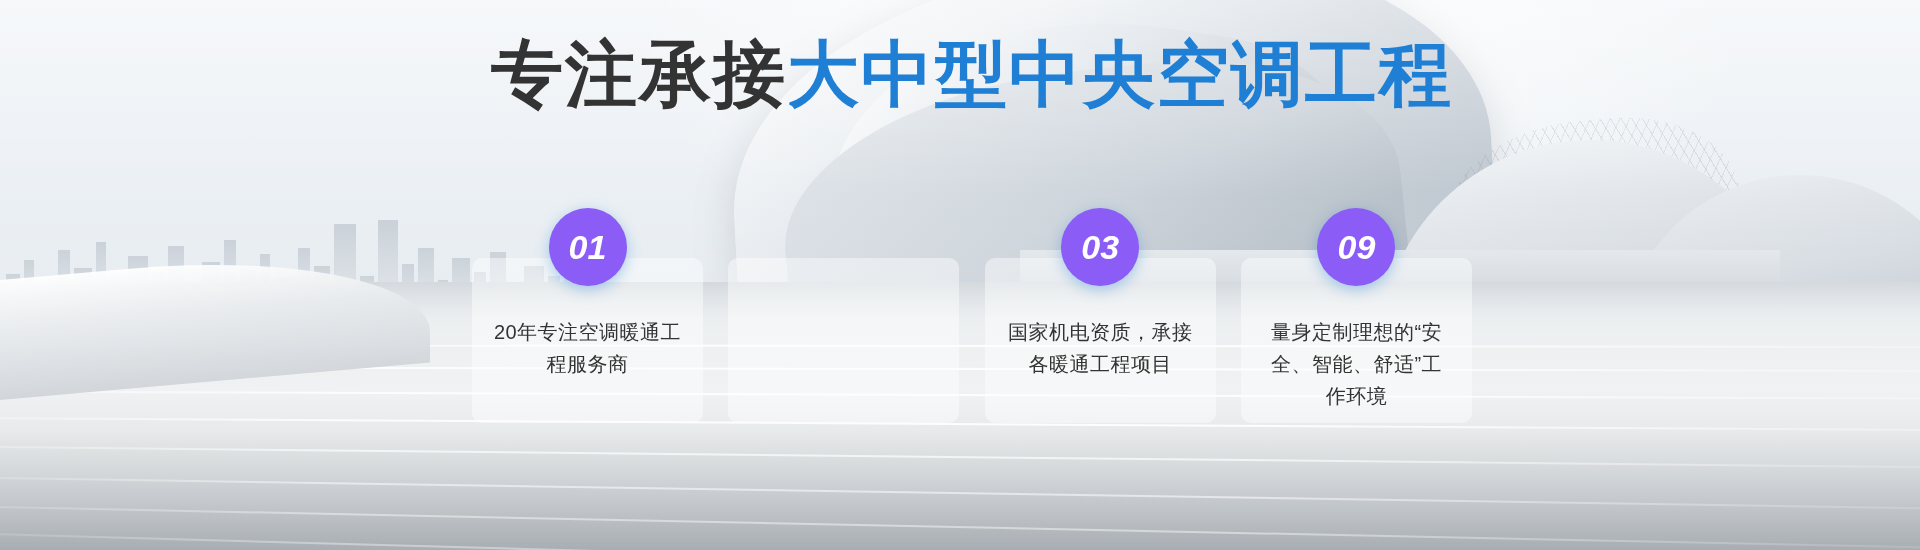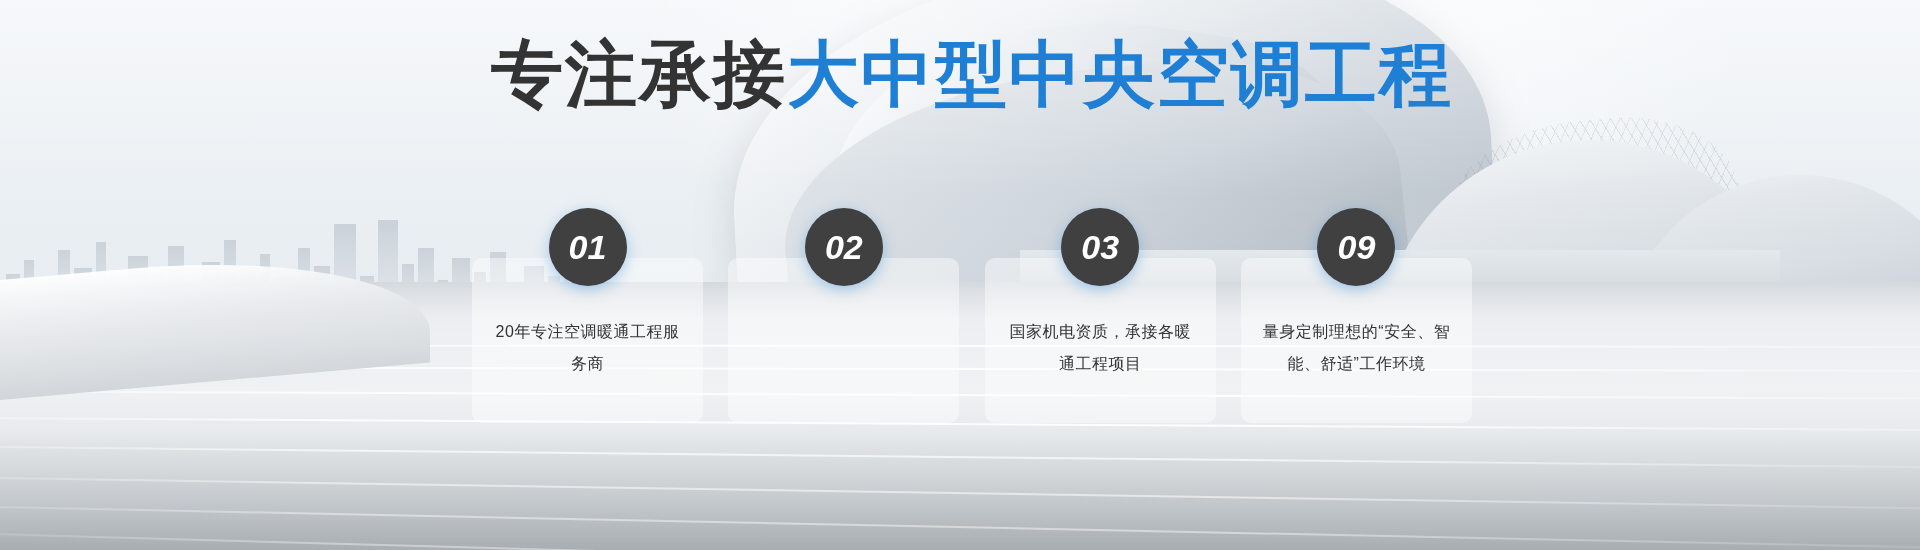--- a/index.html
+++ b/index.html
@@ -111,26 +111,26 @@
   }
   .card{
     position:relative;width:231px;height:165px;
     background:rgba(255,255,255,.45);
     border-radius:10px;
     box-sizing:border-box;
     padding:58px 20px 0 20px;
     text-align:center;
   }
   .card-text{
-    font-size:16px;line-height:32px;color:#333333;letter-spacing:.5px;
+    font-size:20px;line-height:32px;color:#333333;letter-spacing:.5px;
   }
   .badge{
     position:absolute;top:-50px;left:50%;transform:translateX(-50%);
     width:78px;height:78px;border-radius:50%;
-    background:#404040;
+    background:#8b5cf6;
     box-shadow:0 4px 14px rgba(27,127,216,.35);
     display:flex;align-items:center;justify-content:center;
   }
   .badge span{
     color:#ffffff;font-size:34px;font-weight:bold;font-style:italic;
     letter-spacing:0px;line-height:1;
   }
 </style>
 </head>
 <body>
@@ -209,23 +209,20 @@
     <div class="cards">
 
       <div class="card">
         <div class="badge">
           <span>01</span>
         </div>
         <div class="card-text">20年专注空调暖通工程服务商</div>
       </div>
 
       <div class="card">
-        <div class="badge">
-          <span>02</span>
-        </div>
       </div>
 
       <div class="card">
         <div class="badge">
           <span>03</span>
         </div>
         <div class="card-text">国家机电资质，承接各暖通工程项目</div>
       </div>
 
       <div class="card">

